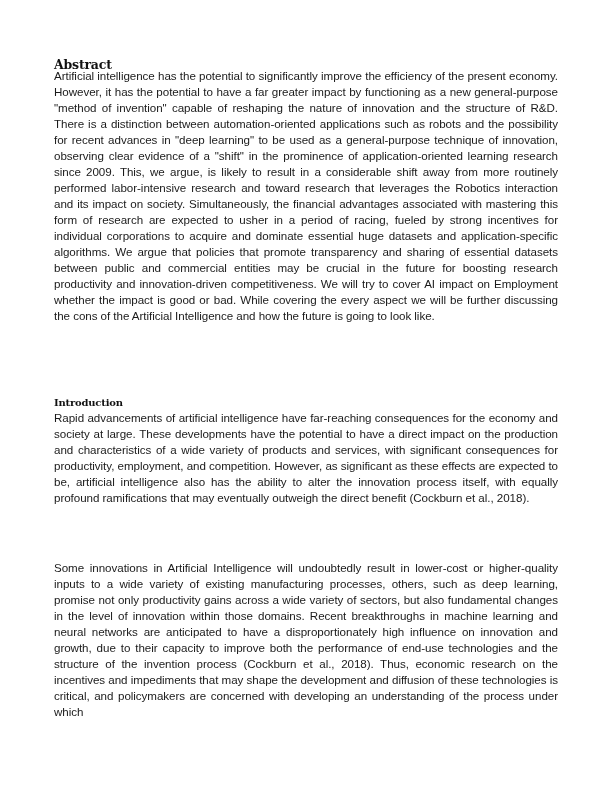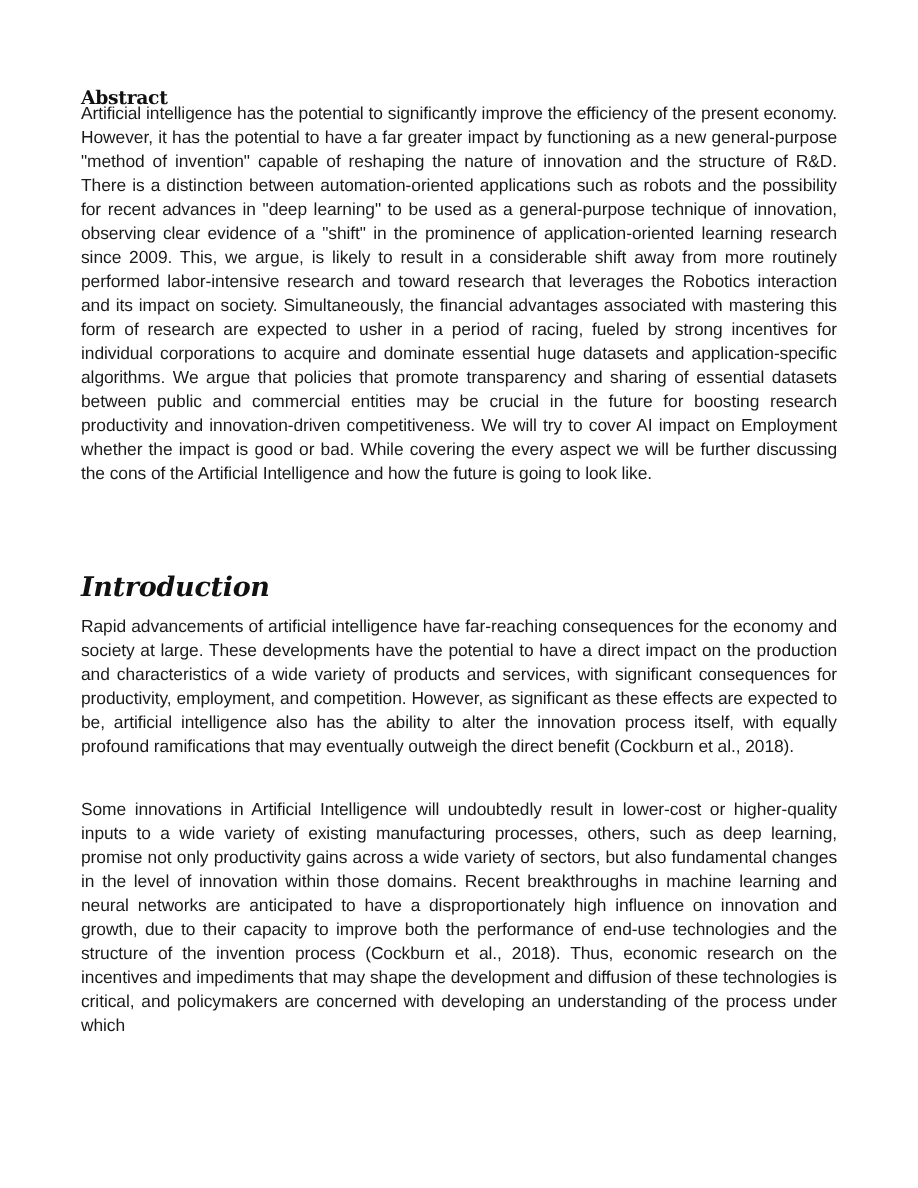--- a/index.html
+++ b/index.html
@@ -28,40 +28,39 @@
       position: absolute;
       left: 0;
       white-space: nowrap;
     }
     .h-abstract {
       top: 57px;
       font-size: 12.5px;
       letter-spacing: -0.2px;
     }
     .h-intro {
-      top: 381px;
-      font-size: 18px;
+      top: 397px;
+      font-size: 10px;
       letter-spacing: -0.2px;
-      font-style: italic;
     }
     .para {
       position: absolute;
       left: 0;
       width: 504px;
       margin: 0;
       font-family: "Liberation Sans", sans-serif;
       font-size: 11.6px;
       line-height: 16px;
       text-align: justify;
       color: #1a1a1a;
       letter-spacing: -0.05px;
     }
     .p-abstract { top: 68px; }
     .p-intro-1 { top: 410px; }
-    .p-intro-2 { top: 532px; }
+    .p-intro-2 { top: 560px; }
   </style>
 </head>
 <body>
 
 <div class="page">
   <h2 class="heading h-abstract">Abstract</h2>
   <p class="para p-abstract">Artificial intelligence has the potential to significantly improve the efficiency of the present economy. However, it has the potential to have a far greater impact by functioning as a new general-purpose "method of invention" capable of reshaping the nature of innovation and the structure of R&amp;D. There is a distinction between automation-oriented applications such as robots and the possibility for recent advances in "deep learning" to be used as a general-purpose technique of innovation, observing clear evidence of a "shift" in the prominence of application-oriented learning research since 2009. This, we argue, is likely to result in a considerable shift away from more routinely performed labor-intensive research and toward research that leverages the Robotics interaction and its impact on society. Simultaneously, the financial advantages associated with mastering this form of research are expected to usher in a period of racing, fueled by strong incentives for individual corporations to acquire and dominate essential huge datasets and application-specific algorithms. We argue that policies that promote transparency and sharing of essential datasets between public and commercial entities may be crucial in the future for boosting research productivity and innovation-driven competitiveness. We will try to cover AI impact on Employment whether the impact is good or bad. While covering the every aspect we will be further discussing the cons of the Artificial Intelligence and how the future is going to look like.</p>
 
   <h2 class="heading h-intro">Introduction</h2>
   <p class="para p-intro-1">Rapid advancements of artificial intelligence have far-reaching consequences for the economy and society at large. These developments have the potential to have a direct impact on the production and characteristics of a wide variety of products and services, with significant consequences for productivity, employment, and competition. However, as significant as these effects are expected to be, artificial intelligence also has the ability to alter the innovation process itself, with equally profound ramifications that may eventually outweigh the direct benefit (Cockburn et al., 2018).</p>

